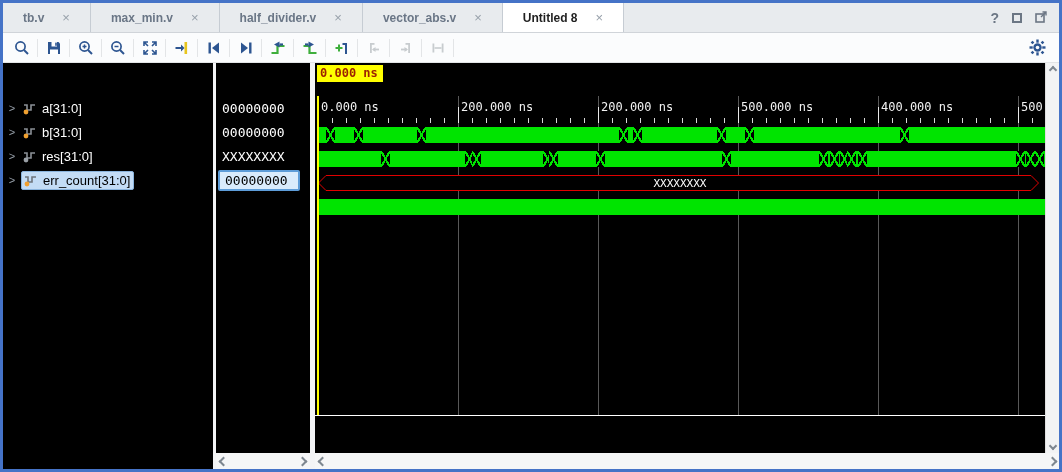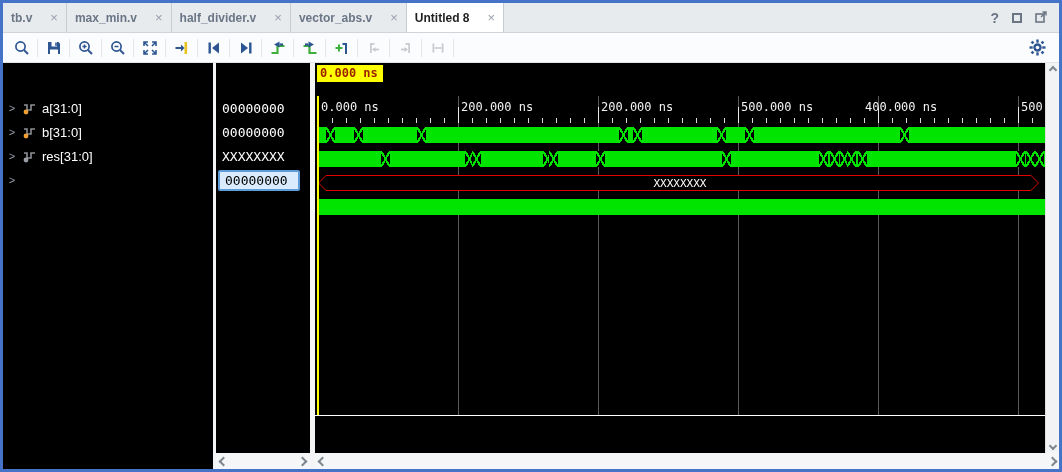--- a/index.html
+++ b/index.html
@@ -1,21 +1,21 @@
 <!DOCTYPE html>
 <html><head>
 <meta charset="utf-8">
 <style>
   * { margin:0; padding:0; box-sizing:border-box; }
   body { background:#fff; font-family:"Liberation Sans", sans-serif; }
   .window { width:1062px; height:472px; border:3px solid #4573c7; display:flex; flex-direction:column; background:#000; overflow:hidden; }
 
   
   .tabbar { height:30px; background:#e8ebee; border-bottom:1px solid #d0d4d9; display:flex; align-items:stretch; flex:0 0 auto; }
-  .tab { display:flex; align-items:center; gap:18px; padding:0 8px; border-right:1px solid #c6ccd3; color:#6a7686; font-size:12px; font-weight:bold; cursor:default; }
+  .tab { display:flex; align-items:center; gap:18px; padding:0 20px; border-right:1px solid #c6ccd3; color:#6a7686; font-size:12px; font-weight:bold; cursor:default; }
   .tab.active { background:#ffffff; color:#1f1f1f; }
   .tab-close { color:#97a0aa; font-size:13px; font-weight:normal; }
   .tabbar-right { margin-left:auto; display:flex; align-items:center; gap:13px; padding:0 12px; }
   .help-glyph { color:#6b7684; font-size:14px; font-weight:bold; }
   .maxi { width:10px; height:10px; border:2px solid #6b7684; display:inline-block; }
 
   
   .toolbar { height:30px; background:#fbfcfd; border-bottom:1px solid #e2e4e6; display:flex; align-items:center; padding-left:5px; flex:0 0 auto; }
   .tbtn { width:27px; height:24px; display:flex; align-items:center; justify-content:center; }
   .tsep { width:1px; height:18px; background:#e3e5e7; margin:0 2px; }
@@ -277,20 +277,29 @@
                 <svg width="15" height="13" viewBox="0 0 15 13">
                   <path d="M2 3 h3 v5 h4 v-5 h4" stroke="#8b9096" stroke-width="1.6" fill="none"></path>
                   <circle cx="4" cy="10" r="2.4" fill="#9aa0a6"></circle>
                 </svg>
               </span>
             <span>res[31:0]</span>
           </span>
         </div>
         <div class="sig-row selected">
           <span class="expander">&gt;</span>
+          <span class="sel-wrap">
+            <span class="sig-icon">
+                <svg width="15" height="13" viewBox="0 0 15 13">
+                  <path d="M2 3 h3 v5 h4 v-5 h4" stroke="#6e747b" stroke-width="1.6" fill="none"></path>
+                  <circle cx="4" cy="10" r="2.4" fill="#f0a030"></circle>
+                </svg>
+              </span>
+            <span>err_count[31:0]</span>
+          </span>
         </div>
       </div>
     </div>
 
     <div class="splitter" style="width:3px;"></div>
 
     <div class="value-panel">
       <div class="top-black"></div>
       <div class="rows-area">
         <div class="val-row">00000000</div>
@@ -363,21 +372,21 @@
           <div class="tick-major" style="left: 143px;"></div>
           <div class="ruler-label" style="left: 146px;">200.000 ns</div>
           <div class="gridline" style="left: 143px;"></div>
           <div class="tick-major" style="left: 283px;"></div>
           <div class="ruler-label" style="left: 286px;">200.000 ns</div>
           <div class="gridline" style="left: 283px;"></div>
           <div class="tick-major" style="left: 423px;"></div>
           <div class="ruler-label" style="left: 426px;">500.000 ns</div>
           <div class="gridline" style="left: 423px;"></div>
           <div class="tick-major" style="left: 563px;"></div>
-          <div class="ruler-label" style="left: 550px;">400.000 ns</div>
+          <div class="ruler-label" style="left: 566px;">400.000 ns</div>
           <div class="gridline" style="left: 563px;"></div>
           <div class="tick-major" style="left: 703px;"></div>
           <div class="ruler-label" style="left: 706px;">500.000 ns</div>
           <div class="gridline" style="left: 703px;"></div>
           <div class="wave-row" style="top: 60px;">
             <div class="busbar" style="background: rgb(0, 228, 0);"></div>
             <div class="trans" style="left: 11.1px;"></div>
             <div class="trans" style="left: 39.1px;"></div>
             <div class="trans" style="left: 102.1px;"></div>
             <div class="trans" style="left: 303.7px;"></div>

